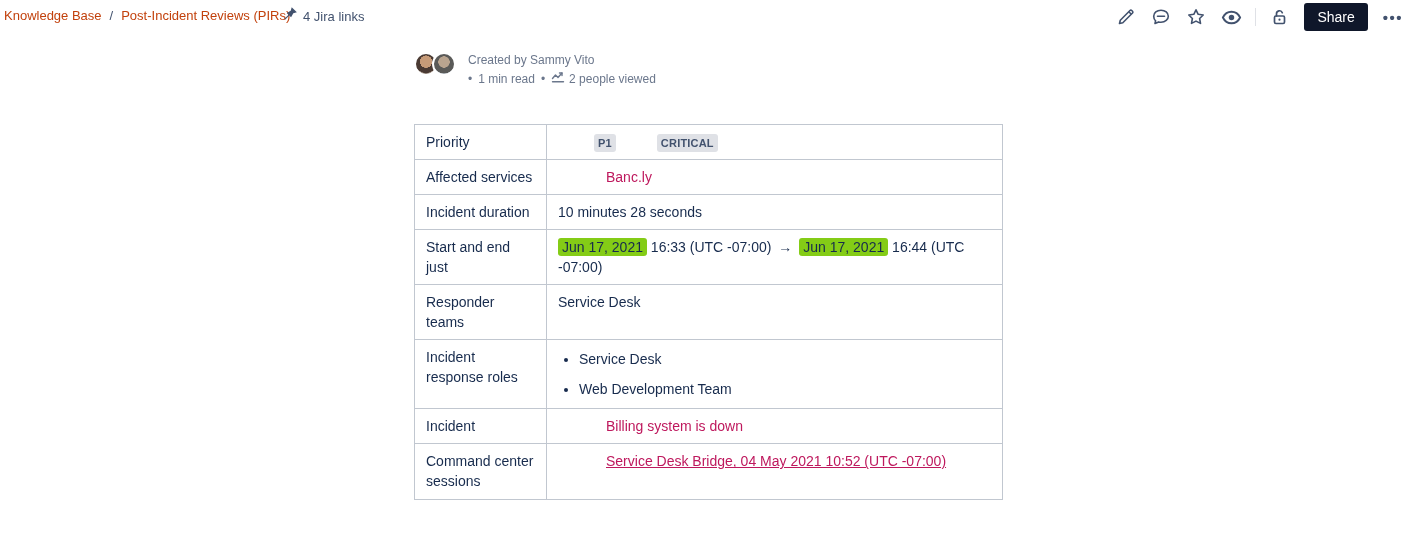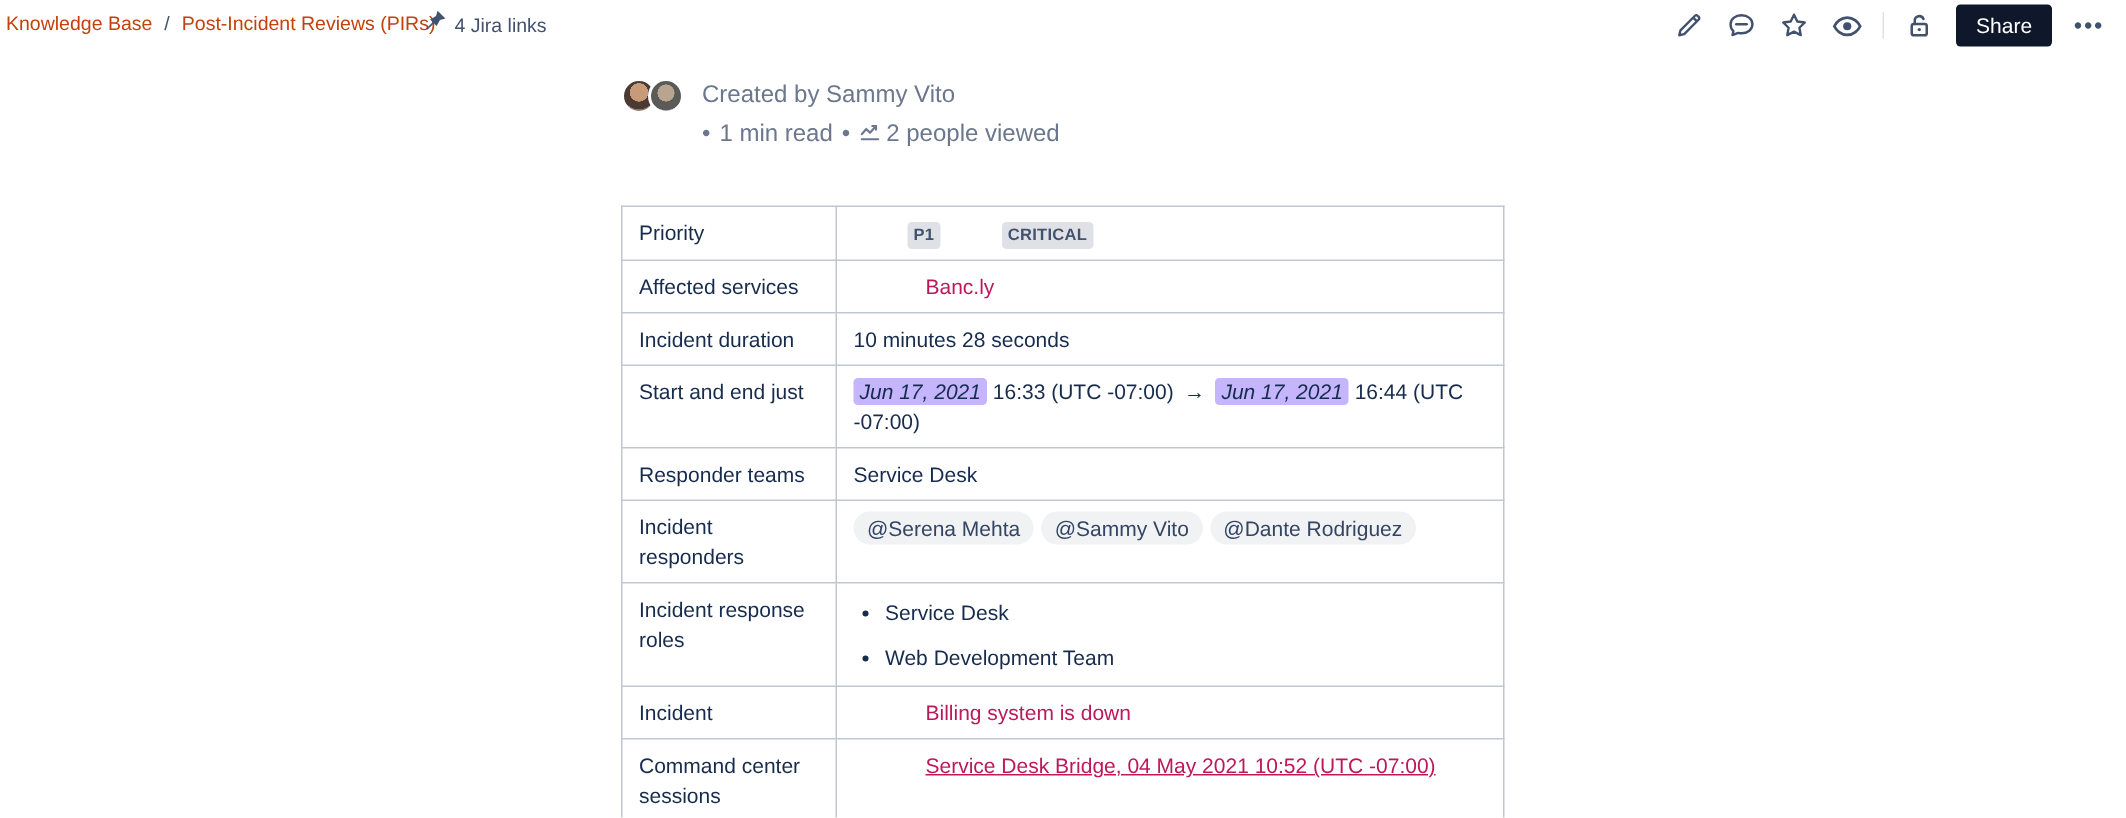--- a/index.html
+++ b/index.html
@@ -21,35 +21,35 @@
   
   .content { width: 589px; margin: 0 auto; padding-top: 34px; }
   .page-title { font-size: 24px; font-weight: 500; color: #172B4D; letter-spacing: -0.1px; }
 
   .byline { display: flex; align-items: flex-start; margin-top: 17px; }
   .avatars { display: flex; margin-right: 12px; margin-top: 1px; }
   .avatar { width: 24px; height: 24px; border-radius: 50%; border: 2px solid #fff; position: relative; overflow: hidden; }
   .avatar + .avatar { margin-left: -6px; }
   .avatar-1 { background: radial-gradient(circle at 50% 38%, #c79b78 0 38%, #4a3a33 39% 70%, #8a7a6e 71%); }
   .avatar-2 { background: radial-gradient(circle at 50% 40%, #b9a48f 0 36%, #5a5a58 37% 72%, #9aa0a6 73%); }
-  .byline-text { font-size: 16px; color: #6B778C; line-height: 1.6; }
+  .byline-text { font-size: 12px; color: #6B778C; line-height: 1.6; }
   .byline-row { display: flex; align-items: center; gap: 6px; flex-wrap: nowrap; }
   .byline-dot { color: #6B778C; }
   .views-link { display: flex; align-items: flex-start; gap: 4px; cursor: pointer; color: #6B778C; }
 
   
   table.details { border-collapse: collapse; width: 589px; margin-top: 35px; font-size: 14px; }
   table.details td { border: 1px solid #C1C7D0; padding: 7px 11px; vertical-align: top; line-height: 20px; }
-  td.lbl { width: 143px; color: #172B4D; }
+  td.lbl { width: 132px; color: #172B4D; }
   td.val { color: #172B4D; }
 
   .badge { display: inline-block; background: #DFE1E6; color: #42526E; font-size: 11px; font-weight: 700; line-height: 14px; padding: 2px 4px; border-radius: 3px; margin-right: 5px; letter-spacing: 0.2px; margin-left: 36px; }
   .link { color: #be185d; text-decoration: none; cursor: pointer; margin-left: 48px; }
   .link.underline { text-decoration: underline; }
-  .date-chip { background: #c4b5fd; border-radius: 3px; padding: 1px 4px; cursor: pointer; font-style: italic; }
+  .date-chip { background: #84cc16; border-radius: 3px; padding: 1px 4px; cursor: pointer; }
   .arrow { padding: 0 3px; }
   .mention { display: inline-block; background: #F1F2F4; color: #344563; border-radius: 12px; padding: 1px 9px; margin-right: 5px; cursor: pointer; line-height: 20px; }
   ul.roles { margin: 2px 0 2px 21px; }
   ul.roles li { margin-bottom: 10px; }
   ul.roles li:last-child { margin-bottom: 2px; }
 </style>
 </head>
 <body>
 
 <div class="topbar">
@@ -156,26 +156,20 @@
           <span class="arrow">→</span>
           <span class="date-chip">Jun 17, 2021</span>
           <span>16:44 (UTC -07:00)</span>
         </td>
       </tr>
       <tr>
         <td class="lbl">Responder teams</td>
         <td class="val">Service Desk</td>
       </tr>
       <tr>
-        <td class="lbl">Incident responders</td>
-        <td class="val">
-          <span class="mention">@Serena Mehta</span><span class="mention">@Sammy Vito</span><span class="mention">@Dante Rodriguez</span>
-        </td>
-      </tr>
-      <tr>
         <td class="lbl">Incident response roles</td>
         <td class="val">
           <ul class="roles">
             <li>Service Desk</li>
             <li>Web Development Team</li>
           </ul>
         </td>
       </tr>
       <tr>
         <td class="lbl">Incident</td>

